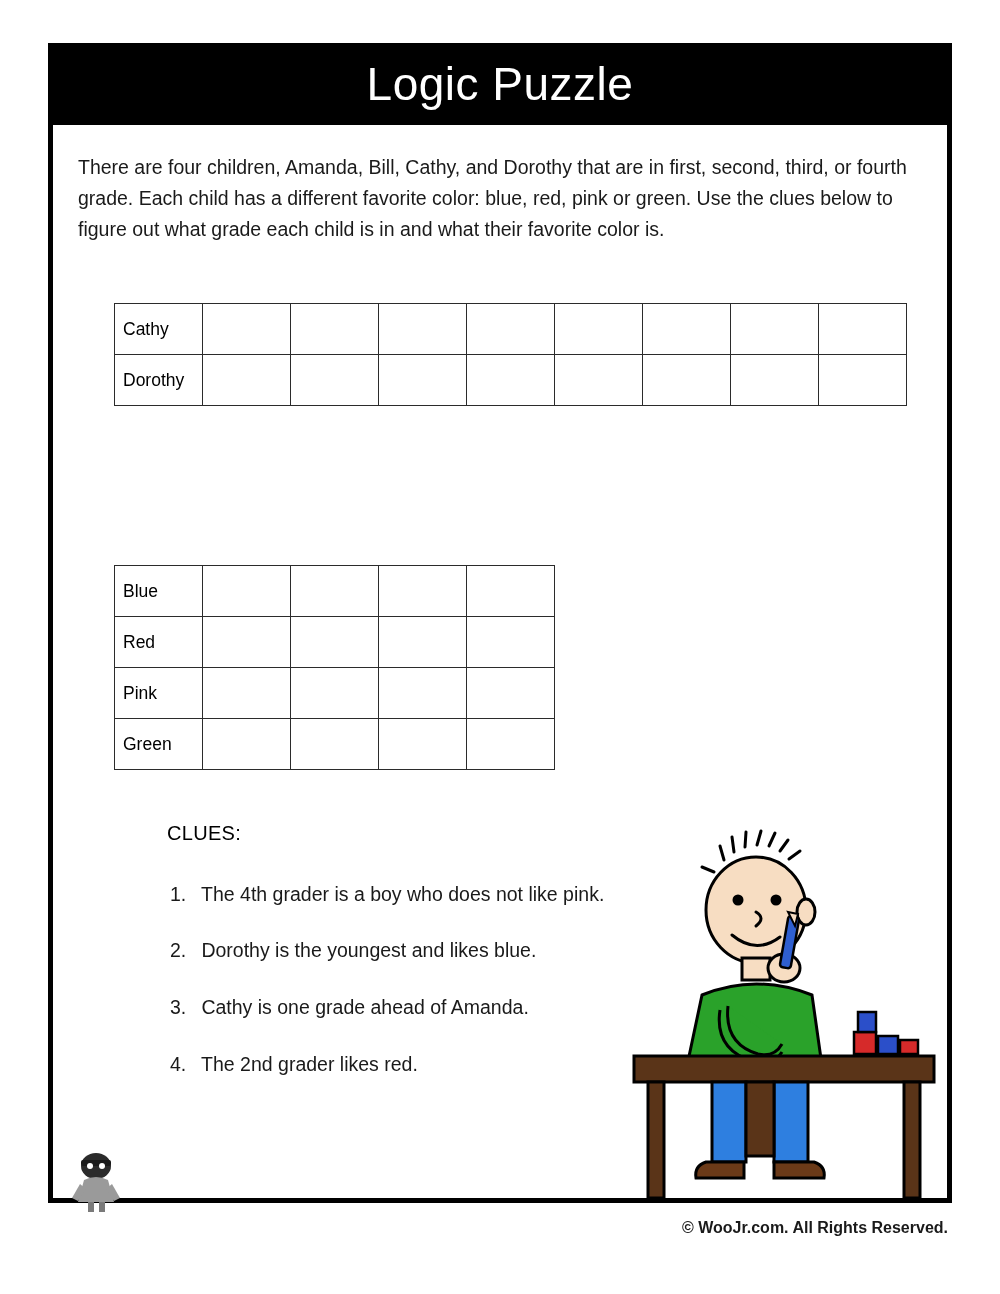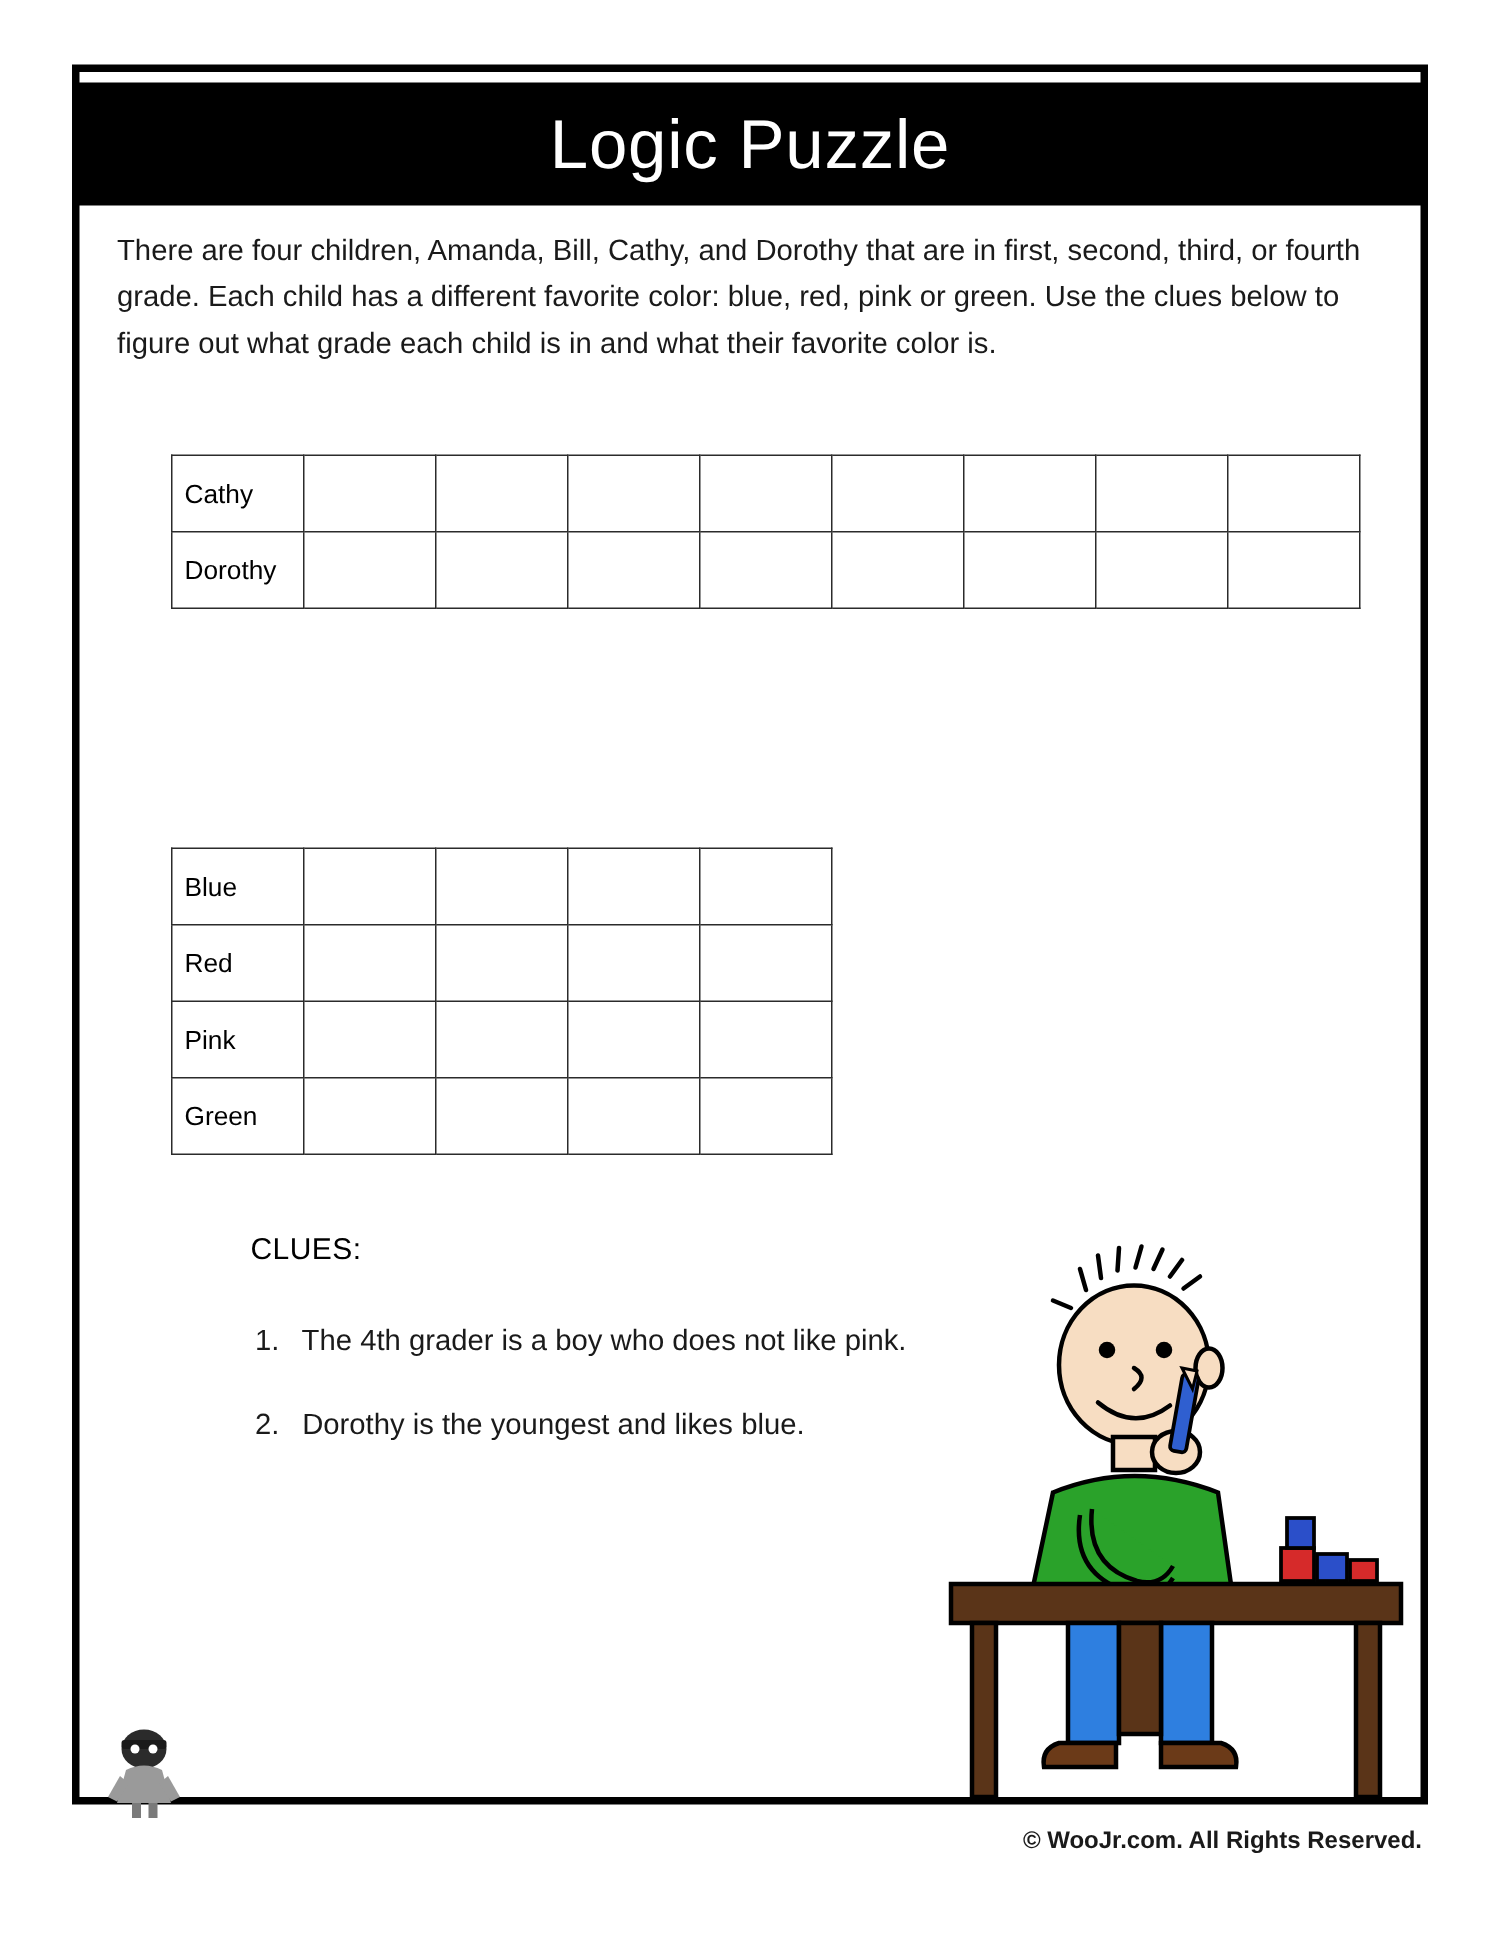--- a/index.html
+++ b/index.html
@@ -38,21 +38,20 @@
     left: 48px;
     top: 43px;
     width: 904px;
     height: 82px;
     background: #000000;
     color: #ffffff;
     display: flex;
     align-items: center;
     justify-content: center;
     box-sizing: border-box;
-    margin-top: 12px;
   }
   .title-bar .title-text {
     font-size: 46px;
     font-weight: 400;
     letter-spacing: 0.5px;
     line-height: 1;
     font-family: "Liberation Sans", sans-serif;
   }
   .intro {
     position: absolute;
@@ -221,20 +220,28 @@
 
   <div class="clues-title">CLUES:</div>
 
   <div class="clue clue-1">
     <span class="num">1.</span>
     <span>The 4th grader is a boy who does not like pink.</span>
   </div>
   <div class="clue clue-2">
     <span class="num">2.</span>
     <span>Dorothy is the youngest and likes blue.</span>
+  </div>
+  <div class="clue clue-3">
+    <span class="num">3.</span>
+    <span>Cathy is one grade ahead of Amanda.</span>
+  </div>
+  <div class="clue clue-4">
+    <span class="num">4.</span>
+    <span>The 2nd grader likes red.</span>
   </div>
 
   <svg class="illus" viewBox="0 0 330 390">
 
     <g stroke="#000" stroke-width="3" stroke-linecap="round">
       <line x1="108" y1="40" x2="104" y2="26"></line>
       <line x1="118" y1="32" x2="116" y2="17"></line>
       <line x1="129" y1="27" x2="130" y2="12"></line>
       <line x1="141" y1="25" x2="145" y2="11"></line>
       <line x1="153" y1="26" x2="159" y2="13"></line>

